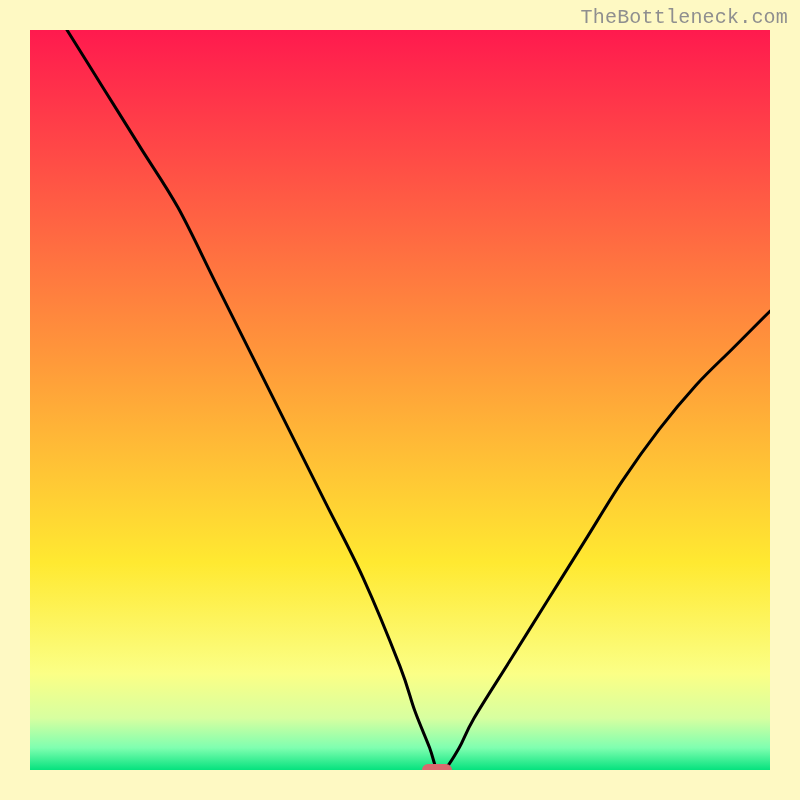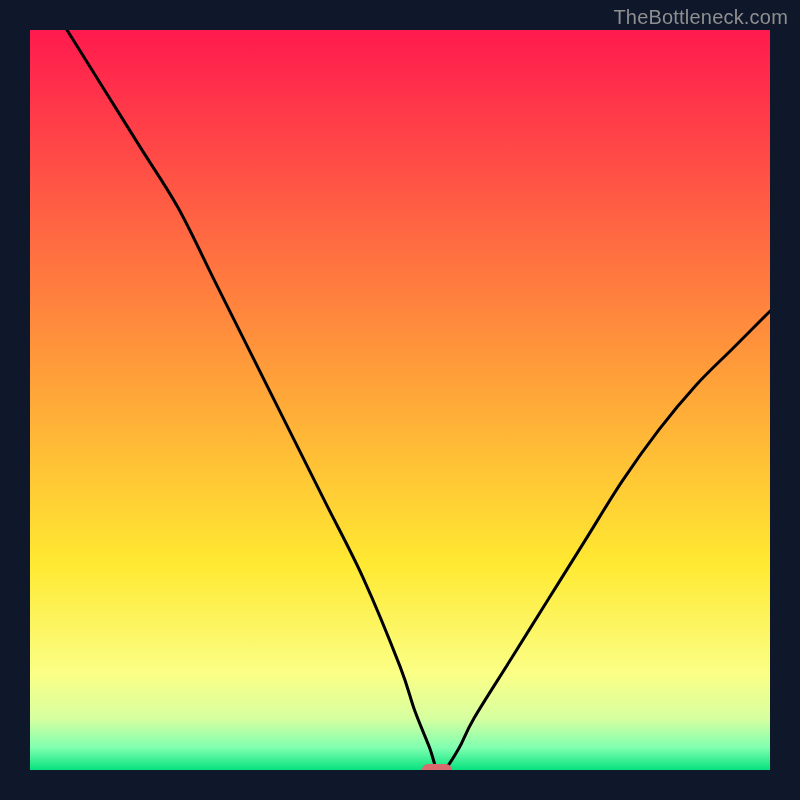--- a/index.html
+++ b/index.html
@@ -8,21 +8,22 @@
     width: 800px;
     height: 800px;
     overflow: hidden;
     background: #000;
     font-family: Arial, Helvetica, sans-serif;
   }
   .frame {
     position: relative;
     width: 800px;
     height: 800px;
-    background: #0f172a;
+    background: #fef9c3;
+    font-family: Liberation Mono, monospace;
   }
   .plot-area {
     position: absolute;
     left: 30px;
     top: 30px;
     width: 740px;
     height: 740px;
     overflow: hidden;
   }
   .gradient-bg {

